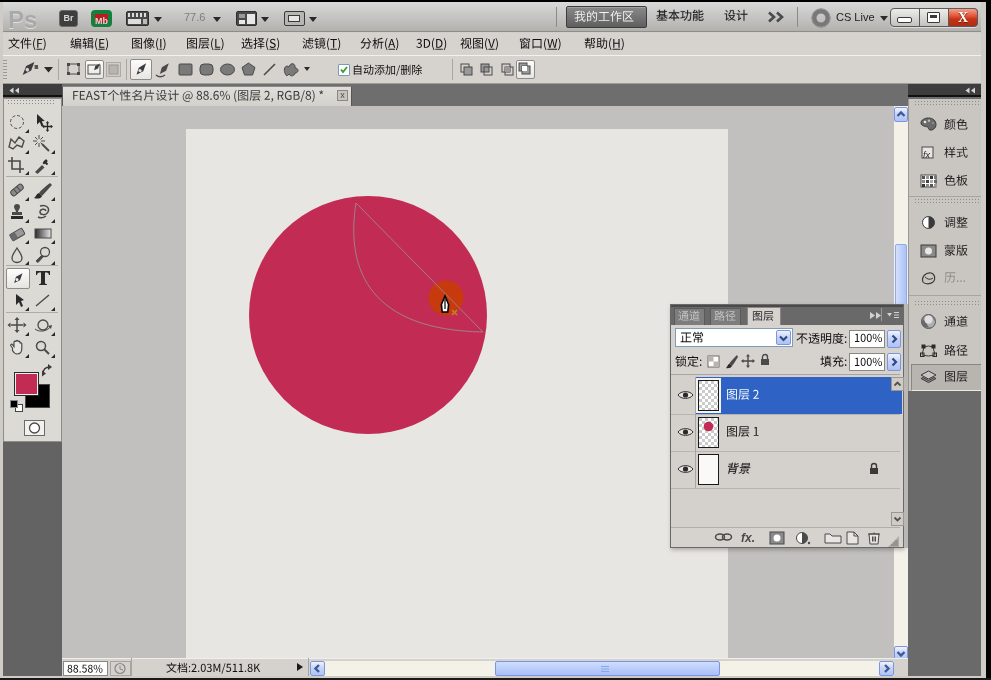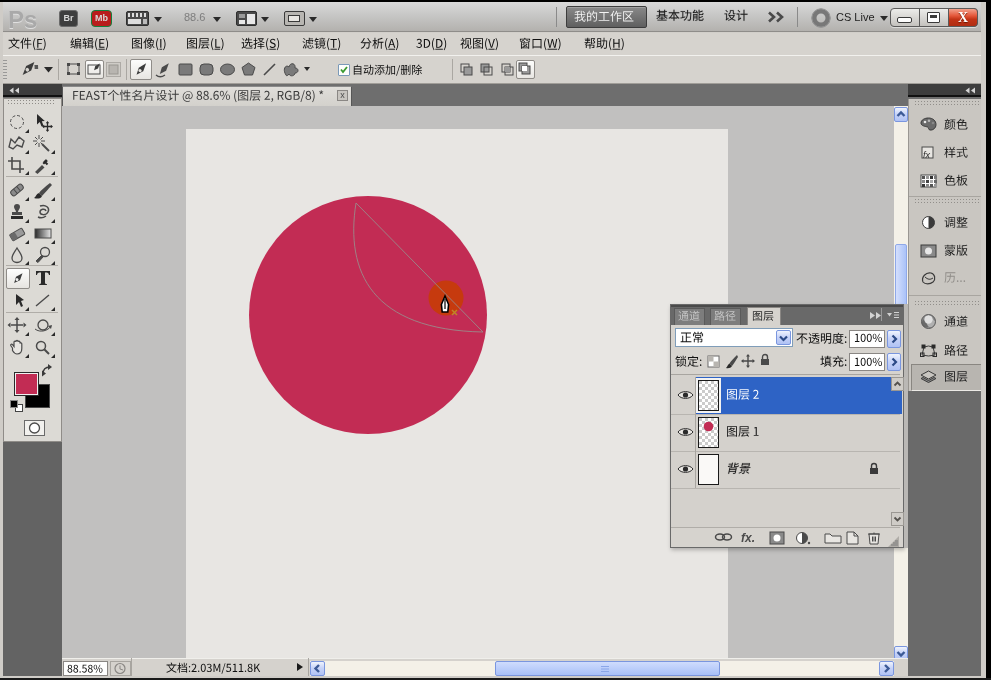--- a/index.html
+++ b/index.html
@@ -1,24 +1,24 @@
 <!DOCTYPE html>
 <html><head><meta charset="utf-8"><style>html,body{margin:0;padding:0;}body{width:991px;height:680px;position:relative;overflow:hidden;font-family:"Liberation Sans",sans-serif;background:#000;}div{box-sizing:border-box;} svg{display:block}</style></head><body>
 <div style="position:absolute;left:0;top:2px;width:986px;height:676px;background:#d2cfca"></div>
 <div style="position:absolute;left:0;top:2px;width:986px;height:30px;background:linear-gradient(#d9d9d9,#c7c7c6 45%,#b3b1ae);border-bottom:1px solid #8f8d8a"></div>
 <div style="position:absolute;left:8px;top:6px;width:40px;height:24px;color:#a9a9a9;font-size:24px;font-weight:bold;letter-spacing:0px;text-shadow:0 1px 0 #e0e0e0">Ps</div>
 <div style="position:absolute;left:59px;top:10px;width:19px;height:17px;background:#3e3e3e;border:1px solid #6a6a6a;border-radius:3px;color:#d8d8d8;font-size:9px;font-weight:bold;text-align:center;line-height:15px">Br</div>
-<div style="position:absolute;left:91px;top:10px;width:21px;height:17px;background:#b91c1c;border:1px solid #15803d;border-radius:4px;color:#d8d8d8;font-size:9px;font-weight:bold;text-align:center;line-height:15px">Mb</div>
+<div style="position:absolute;left:91px;top:10px;width:21px;height:17px;background:#b91c1c;border:4px solid #15803d;border-radius:4px;color:#d8d8d8;font-size:9px;font-weight:bold;text-align:center;line-height:15px">Mb</div>
 <div style="position:absolute;left:126px;top:11px;width:23px;height:15px;background:#4a4a4a;border:1px solid #2e2e2e;border-radius:2px">
     <div style="position:absolute;left:1px;top:1px;width:19px;height:4px;background:repeating-linear-gradient(90deg,#ddd 0 2px,#4a4a4a 2px 4px)"></div>
     <div style="position:absolute;left:1px;top:7px;width:13px;height:5px;background:#ddd"></div>
     <div style="position:absolute;left:16px;top:7px;width:4px;height:5px;background:#bbb"></div>
   </div>
 <div style="position:absolute;left:154px;top:17px;width:0;height:0;border-left:4px solid transparent;border-right:4px solid transparent;border-top:5px solid #2a2a2a"></div>
-<div style="position:absolute;left:184px;top:11px;width:40px;font-size:11px;color:#7d7d7d">88.6</div>
+<div style="position:absolute;left:184px;top:11px;width:40px;font-size:11px;color:#7d7d7d">77.6</div>
 <div style="position:absolute;left:213px;top:17px;width:0;height:0;border-left:4px solid transparent;border-right:4px solid transparent;border-top:5px solid #2a2a2a"></div>
 <div style="position:absolute;left:236px;top:11px;width:21px;height:15px;background:#4a4a4a;border:1px solid #2e2e2e;border-radius:2px">
     <div style="position:absolute;left:2px;top:2px;width:6px;height:4px;background:#9a9a9a"></div>
     <div style="position:absolute;left:2px;top:8px;width:6px;height:4px;background:#e8e8e8"></div>
     <div style="position:absolute;left:10px;top:2px;width:8px;height:10px;background:#e8e8e8"></div>
   </div>
 <div style="position:absolute;left:261px;top:17px;width:0;height:0;border-left:4px solid transparent;border-right:4px solid transparent;border-top:5px solid #2a2a2a"></div>
 <div style="position:absolute;left:284px;top:11px;width:21px;height:15px;background:#b8b6b2;border:1px solid #3a3a3a;border-radius:2px">
     <div style="position:absolute;left:3px;top:3px;width:12px;height:7px;border:1px solid #3a3a3a;background:#e8e6e2"></div>
   </div>

